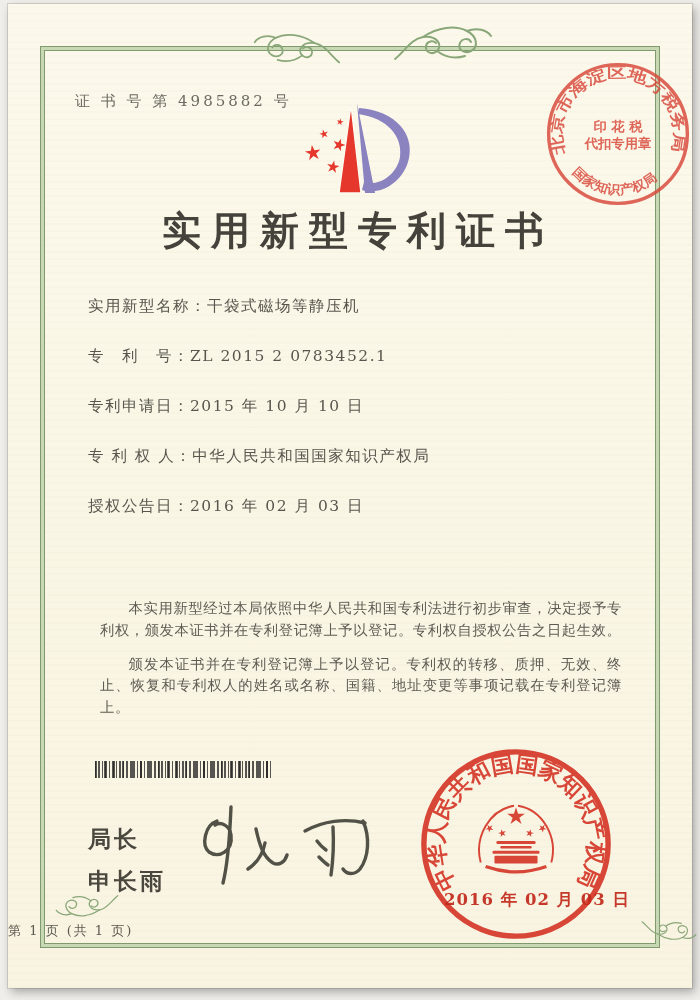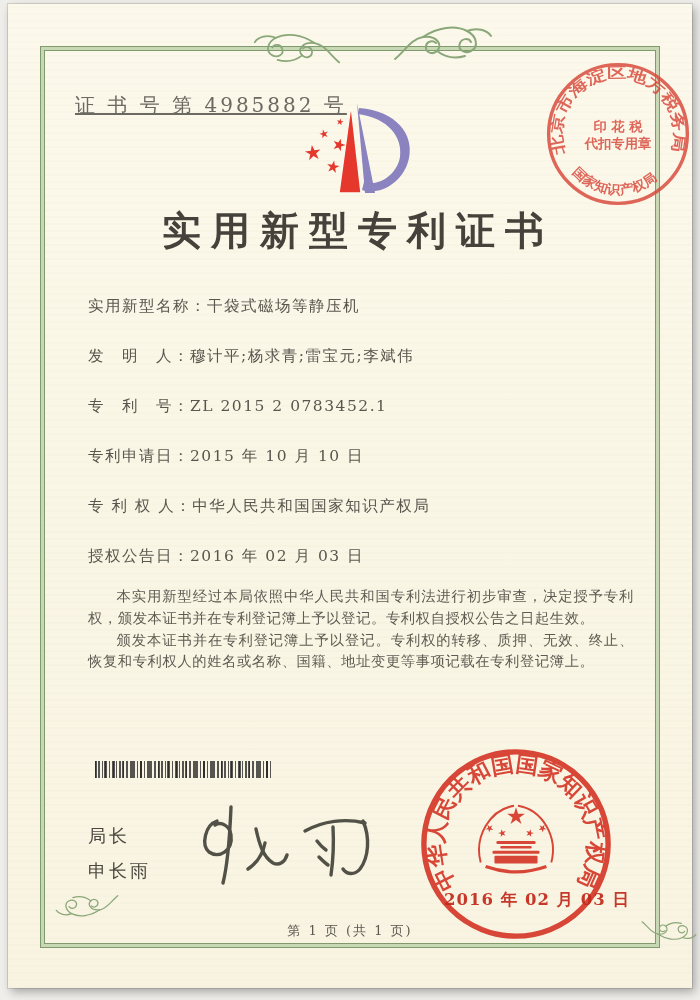--- a/index.html
+++ b/index.html
@@ -15,54 +15,54 @@
       linear-gradient(180deg,#fcf9ec 0%,#faf6e5 55%,#f9f4e2 100%);
     box-shadow:3px 4px 9px rgba(0,0,0,.30), 0 0 0 1px rgba(160,158,150,.35);
   }
   .frame{
     position:absolute;left:37px;top:47px;right:37px;bottom:45px;
     box-shadow:0 0 0 1px #7f9b6e, 0 0 0 4px #c8d7b4, 0 0 0 5px #7f9b6e;
     pointer-events:none;
   }
   .cert-no{
     position:absolute;left:67px;top:88px;
-    font-size:20px;color:#6b6962;letter-spacing:3px;text-decoration:underline;
+    font-size:15px;color:#6b6962;letter-spacing:3px;
   }
   .logo{position:absolute;left:292px;top:97px;width:115px;height:96px;}
   .title{
     position:absolute;left:0;top:200px;width:100%;text-align:center;
     font-size:39px;font-weight:bold;color:#45423c;letter-spacing:10px;padding-left:8px;
   }
   .fields{position:absolute;left:80px;top:292px;width:540px;}
   .field-row{height:50px;font-size:15.5px;color:#59564e;letter-spacing:1.5px;white-space:nowrap;}
   .field-row .lab{color:#59564e;text-align:center;}
   .paras{
     position:absolute;left:80px;top:582px;width:546px;
     font-size:14.3px;line-height:21.8px;color:#5e5b52;
     text-align:justify;letter-spacing:.6px;
   }
-  .paras p{margin:0;text-indent:2em;}
+  .paras p{margin:12px;text-indent:2em;}
   .barcode{
     position:absolute;left:87px;top:757px;width:176px;height:17px;
     background:
       repeating-linear-gradient(90deg,#3a3a38 0 1.5px,transparent 1.5px 3.5px),
       repeating-linear-gradient(90deg,#3a3a38 0 2px,transparent 2px 9px);
     background-blend-mode:multiply;opacity:.85;
   }
-  .director{position:absolute;left:80px;top:820px;font-size:18px;color:#4a473f;letter-spacing:3px;}
+  .director{position:absolute;left:80px;top:820px;font-size:23px;color:#4a473f;letter-spacing:3px;font-weight:bold;}
   .director div{margin-bottom:11px;}
   .signature{position:absolute;left:185px;top:797px;width:195px;height:92px;}
   .seal-issue{position:absolute;left:410px;top:742px;width:196px;height:196px;opacity:.93;}
   .seal-date{
     position:absolute;left:436px;top:885px;font-size:16.5px;font-weight:bold;
     color:#c2291a;letter-spacing:1px;opacity:.92;white-space:nowrap;
   }
   .seal-tax{position:absolute;left:534px;top:54px;width:152px;height:152px;opacity:.82;}
   .footer{
-    position:absolute;left:0;top:918px;width:100%;text-align:center;
+    position:absolute;left:0;top:918px;width:100%;
     font-size:13px;color:#5c594f;letter-spacing:2px;
   }
   .flourish{position:absolute;pointer-events:none;}
   svg text{font-family:"DejaVu Serif","Liberation Serif",serif;}
 </style>
 </head>
 <body>
 
 <svg width="0" height="0" style="position:absolute" aria-hidden="true">
   <defs>
@@ -106,21 +106,20 @@
       <use href="#starDef" transform="translate(39,44) scale(0.66) rotate(18)"></use>
       <use href="#starDef" transform="translate(13,52) scale(0.82) rotate(-8)"></use>
       <use href="#starDef" transform="translate(33,66) scale(0.66) rotate(10)"></use>
     </g>
   </svg>
 
   <div class="title">实用新型专利证书</div>
 
   <div class="fields">
     <div class="field-row"><span class="lab">实用新型名称：</span><span>干袋式磁场等静压机</span></div>
-    <div class="field-row"><span class="lab">发　明　人：</span><span>穆计平;杨求青;雷宝元;李斌伟</span></div>
     <div class="field-row"><span class="lab">专　利　号：</span><span>ZL 2015 2 0783452.1</span></div>
     <div class="field-row"><span class="lab">专利申请日：</span><span>2015 年 10 月 10 日</span></div>
     <div class="field-row"><span class="lab">专 利 权 人：</span><span>中华人民共和国国家知识产权局</span></div>
     <div class="field-row"><span class="lab">授权公告日：</span><span>2016 年 02 月 03 日</span></div>
   </div>
 
   <div class="paras">
     <p>本实用新型经过本局依照中华人民共和国专利法进行初步审查，决定授予专利权，颁发本证书并在专利登记簿上予以登记。专利权自授权公告之日起生效。</p>
     <p>颁发本证书并在专利登记簿上予以登记。专利权的转移、质押、无效、终止、恢复和专利权人的姓名或名称、国籍、地址变更等事项记载在专利登记簿上。</p>
   </div>

